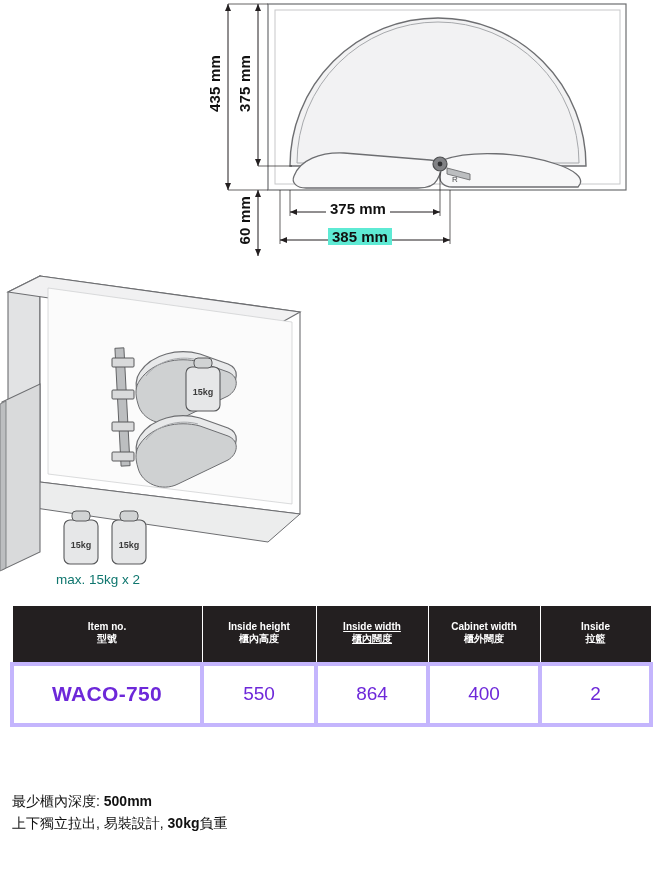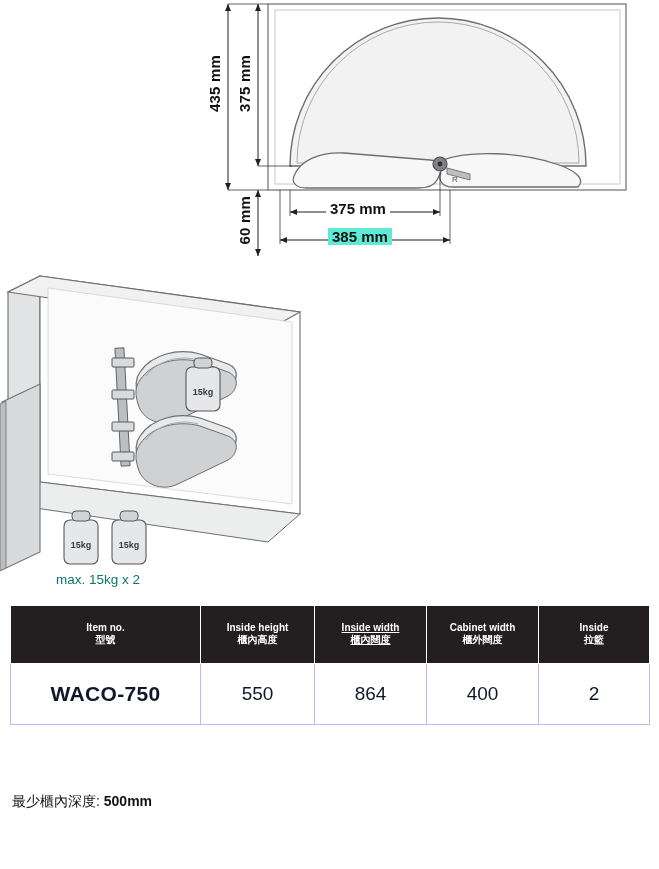--- a/index.html
+++ b/index.html
@@ -62,23 +62,23 @@
     font-size: 10px;
     font-weight: bold;
     line-height: 1.22;
     padding: 9px 2px 10px 2px;
     height: 58px;
     box-sizing: border-box;
   }
   table.spec thead th .en { display: block; }
   table.spec thead th .zh { display: block; font-weight: bold; }
   table.spec tbody td {
-    border: 1px solid #c4b5fd;
+    border: 4px solid #c4b5fd;
     background: #ffffff;
-    color: #0f172a;
+    color: #6d28d9;
     font-size: 19px;
     height: 61px;
     box-sizing: border-box;
   }
   table.spec tbody td.item {
     font-size: 21px;
     font-weight: bold;
     letter-spacing: 0.3px;
   }
   .col-item  { width: 190px; }
@@ -271,15 +271,18 @@
           <td>2</td>
         </tr>
       </tbody>
     </table>
   </div>
 
   <div class="notes">
     <div class="line">
       <span>最少櫃內深度: </span><b>500mm</b>
     </div>
+    <div class="line">
+      <span>上下獨立拉出, 易裝設計, </span><b>30kg</b><span>負重</span>
+    </div>
   </div>
 
 </div>
 
 </body></html>

